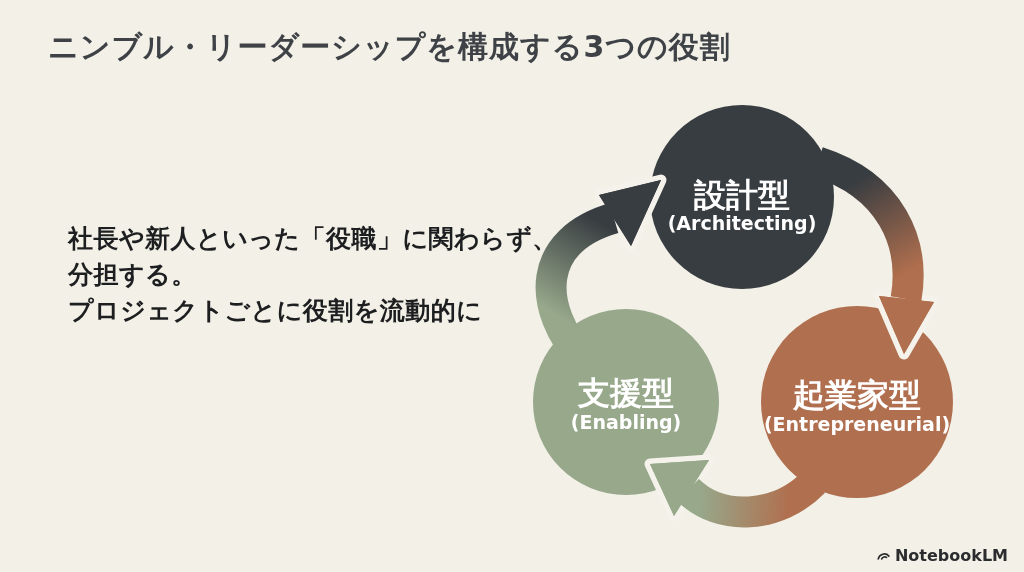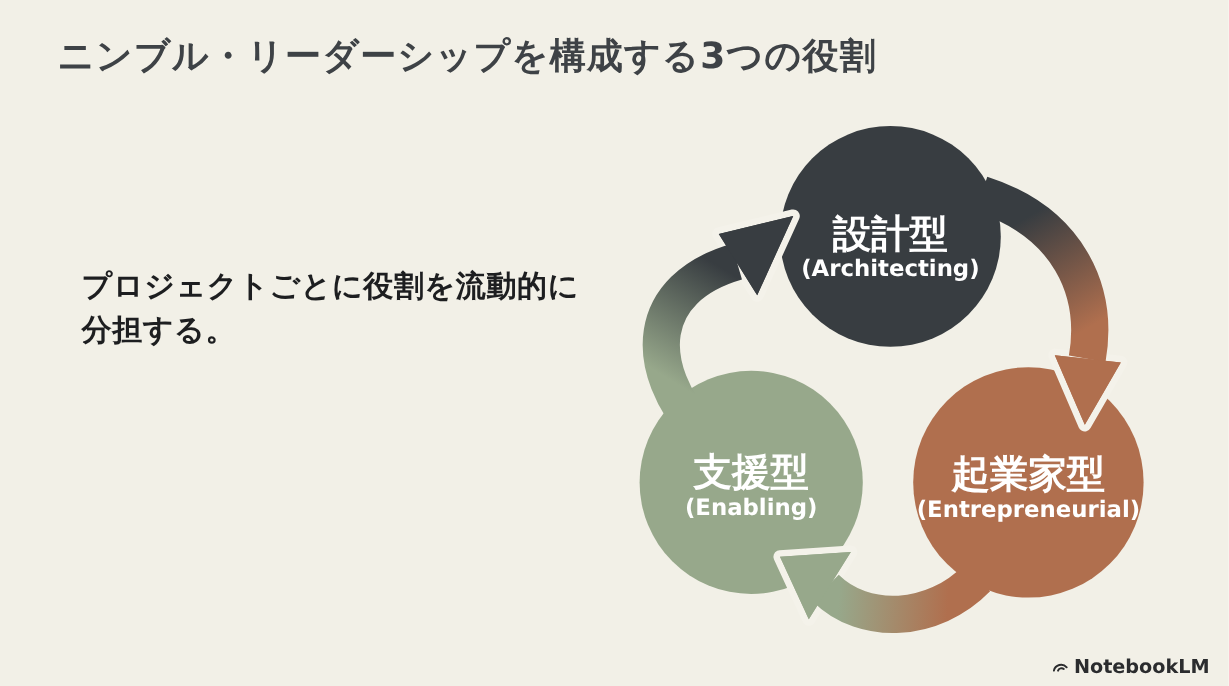--- a/index.html
+++ b/index.html
@@ -38,22 +38,23 @@
 </style>
 </head>
 <body>
 
 <div class="slide">
 
   <h1 class="title">ニンブル・リーダーシップを構成する3つの役割</h1>
 
   <div class="body-text">
     <p>
+      <span class="line">社長や新人といった「役職」に関わらず、</span>
+      <span class="line">分担する。</span>
       <span class="line">プロジェクトごとに役割を流動的に</span>
-      <span class="line">分担する。</span>
     </p>
   </div>
 
   <svg class="diagram-svg" width="1024" height="572" viewBox="0 0 1024 572">
     <defs>
       <linearGradient id="grad-green-dark" gradientUnits="userSpaceOnUse" x1="555" y1="340" x2="630" y2="215">
         <stop offset="0.15" stop-color="#97a88b"></stop>
         <stop offset="0.85" stop-color="#383d41"></stop>
       </linearGradient>
       <linearGradient id="grad-dark-rust" gradientUnits="userSpaceOnUse" x1="830" y1="170" x2="906" y2="300">

